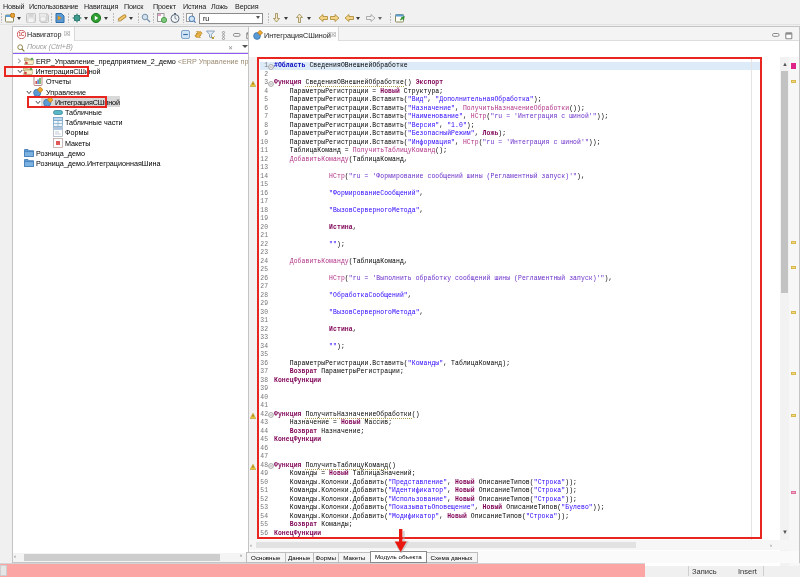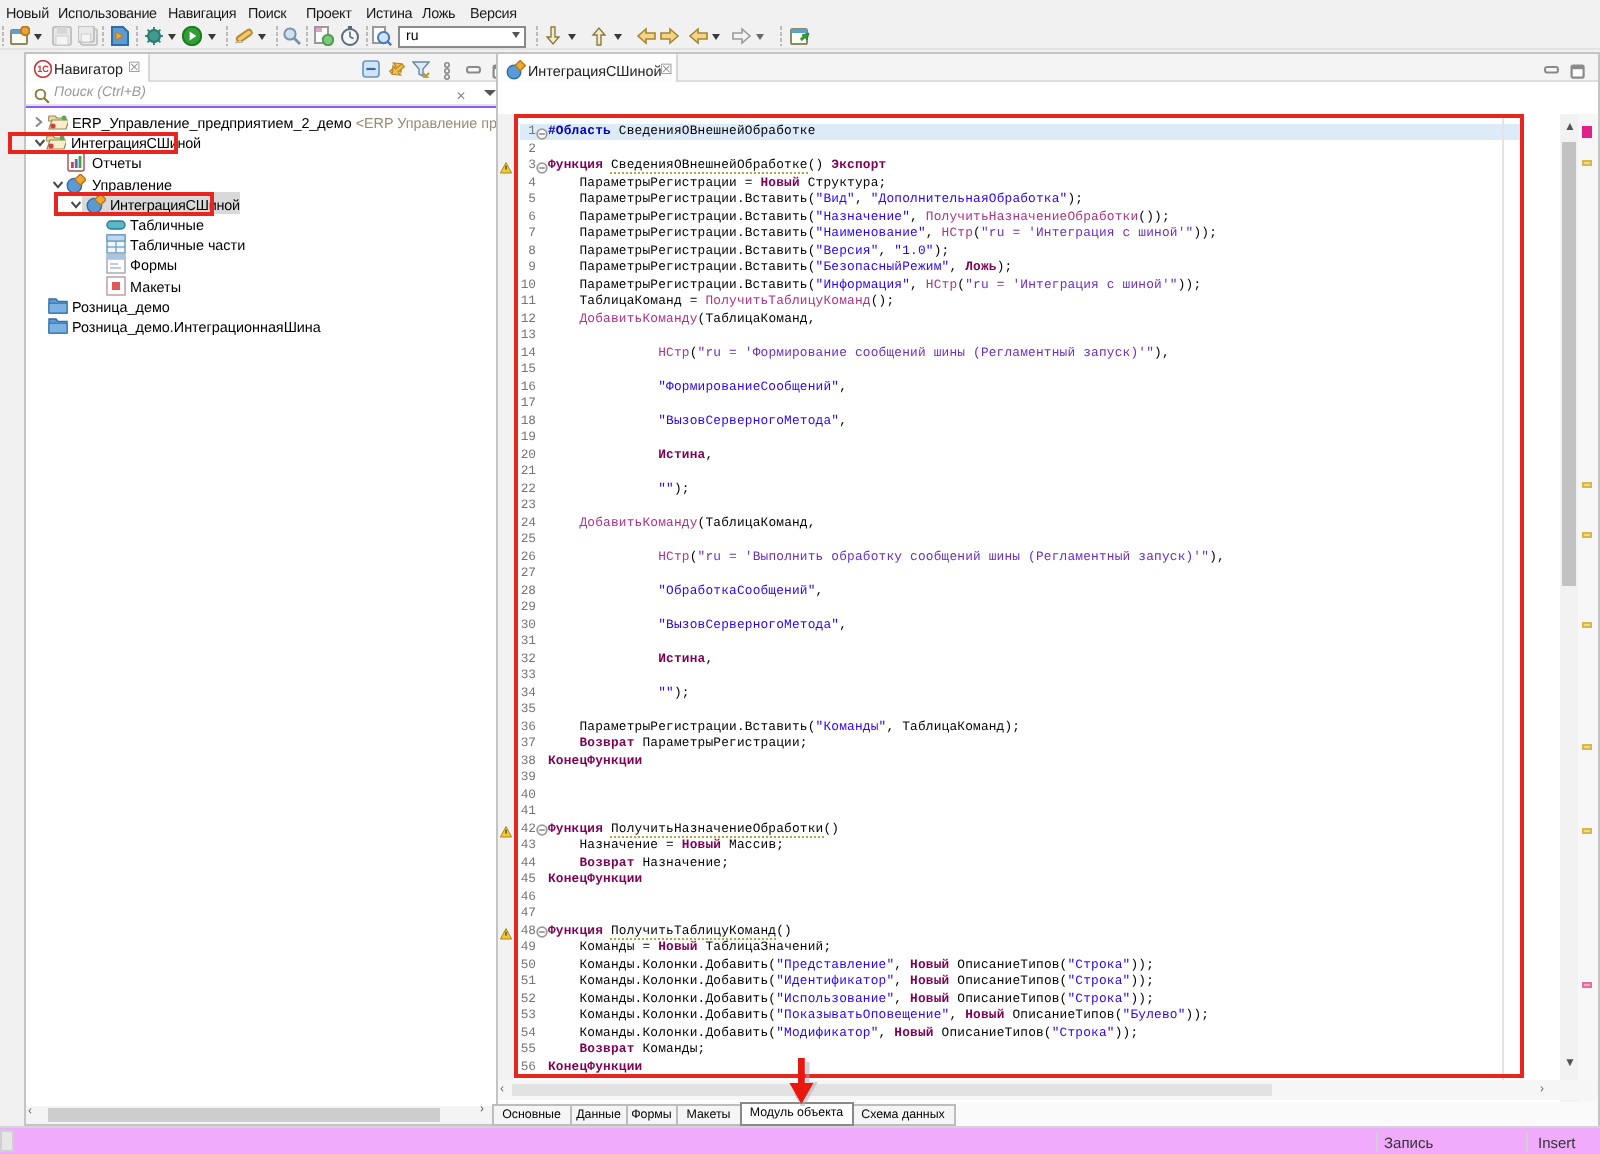--- a/index.html
+++ b/index.html
@@ -83,21 +83,21 @@
   #btabs { position:absolute; left:0; top:524px; width:550px; height:12px; background:#fafafa;
     font-size:6.2px; color:#000; }
   .btab { position:absolute; top:1px; height:11px; background:#f5f5f5; border:1px solid #bdbdbd;
     text-align:center; line-height:10px; white-space:nowrap; overflow:hidden; }
   .btabsel { background:#fff; border-color:#8a8a8a; top:-0.5px; height:12.5px; z-index:2; }
 
   
   #arrow { position:absolute; z-index:40; }
 
   
-  #statusbar { position:absolute; left:0; top:563px; width:800px; height:14px; background:#f0abfc;
+  #statusbar { position:absolute; left:0; top:563px; width:645px; height:14px; background:#fca5a5;
     border-top:1px solid #d4d4d4; font-size:7.5px; color:#333; }
   .ssep { position:absolute; top:2px; width:1px; height:10px; background:#cfcfcf; }
 </style></head>
 <body>
 
 <div id="menubar">
   <span style="left:3px">Новый</span>
   <span style="left:29px">Использование</span>
   <span style="left:84px">Навигация</span>
   <span style="left:124px">Поиск</span>
@@ -569,14 +569,14 @@
   <path d="M11.8 4 v11 h3.4 l-6 10.6 -3.5 -6.4" fill="none" stroke="#aaa" stroke-width="2" opacity="0.5"></path>
   <path d="M7 2 h3.4 v12.5 h4.3 l-6 10.5 -6 -10.5 h4.3 z" fill="#e8170f"></path>
 </svg>
 
 <div style="position:absolute;left:240px;top:552px;font-size:6px;color:#555;">›</div>
 <div id="statusbar">
   <div style="position:absolute;left:0px;top:1px;width:7px;height:11px;background:#e6e6e6;border:1px solid #cfcfcf;"></div>
   <div class="ssep" style="left:688px"></div>
   <span style="position:absolute;left:692px;top:3px">Запись</span>
   <div class="ssep" style="left:763px"></div>
-  <span style="position:absolute;left:769px;top:3px">Insert</span>
+  <span style="position:absolute;left:738px;top:3px">Insert</span>
 </div>
 
 </body></html>

